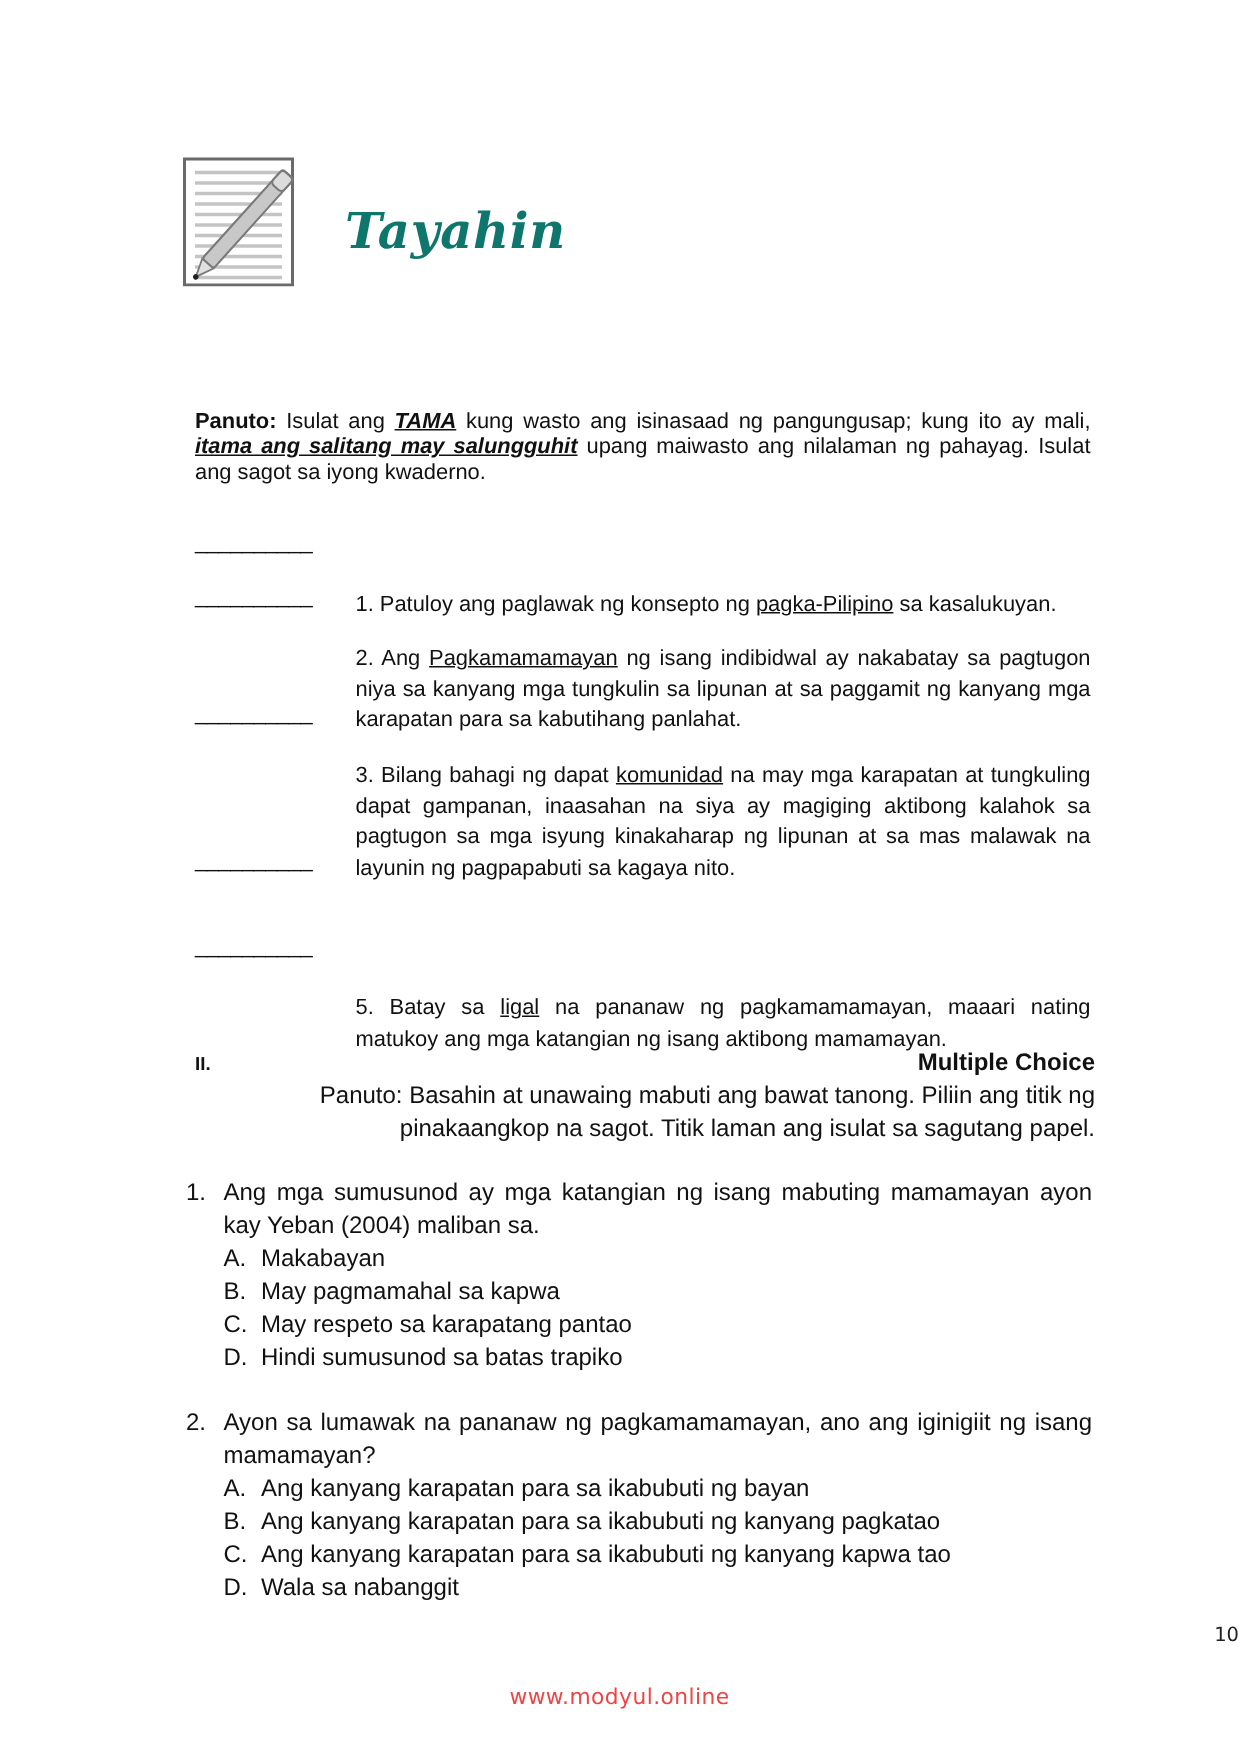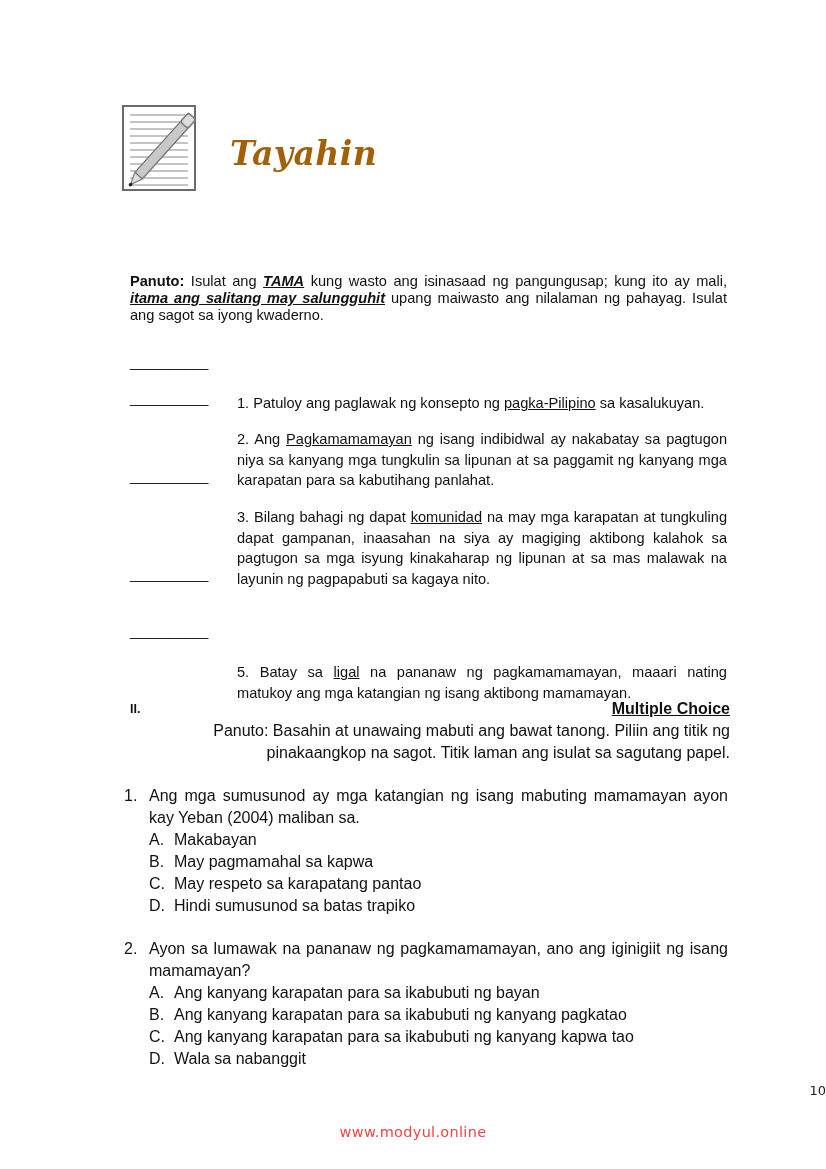--- a/index.html
+++ b/index.html
@@ -27,21 +27,21 @@
     }
     .page-title {
       position: absolute;
       left: 230px;
       top: 134px;
       font-family: "DejaVu Serif", serif;
       font-weight: bold;
       font-style: italic;
       font-size: 33px;
       letter-spacing: 0.5px;
-      color: #a16207;
+      color: #0f766e;
     }
 
     
     .instructions {
       position: absolute;
       left: 130px;
       top: 273px;
       width: 597px;
       font-size: 14.6px;
       line-height: 17px;
@@ -83,21 +83,20 @@
       left: 0;
       top: 4px;
       font-size: 12.5px;
       font-weight: bold;
     }
     .section2 .sec-title {
       margin-left: 19px;
       font-size: 16px;
       font-weight: bold;
       line-height: 22px;
-      text-decoration: underline;
     }
     .section2 .sec-inst {
       margin-left: 19px;
       font-size: 16px;
       line-height: 22px;
     }
 
     .mc-item {
       position: absolute;
       left: 124px;

